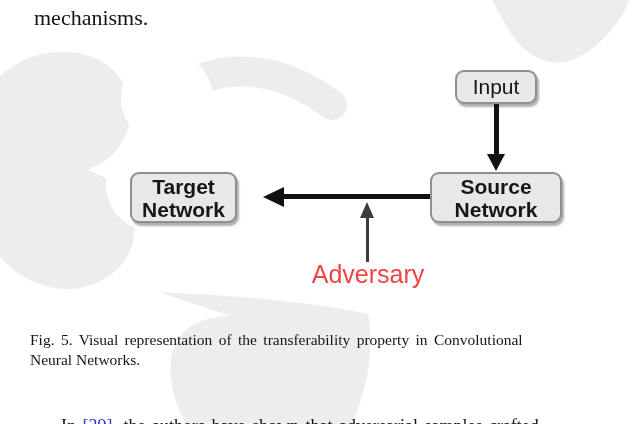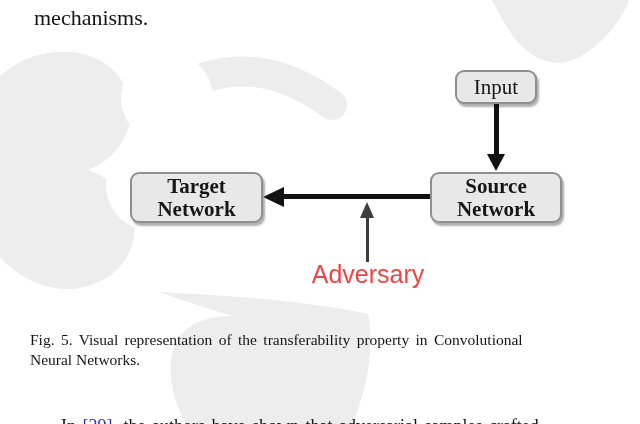--- a/index.html
+++ b/index.html
@@ -21,27 +21,27 @@
   .para-bottom{left:61px;top:416px;font-size:18px;white-space:nowrap;word-spacing:2px;}
   .cite{color:var(--citation,#3333cc);}
 
   .node{
     box-sizing:border-box;
     background:var(--box-fill,#e8e8e8);
     border:2px solid var(--box-border,#8f8f8f);
     border-radius:9px;
     box-shadow:2px 3px 2px rgba(110,110,110,0.55);
     display:flex;flex-direction:column;align-items:center;justify-content:center;
-    font-family:Liberation Serif, serif;
+    font-family:Liberation Sans, sans-serif;
     color:#161616;
     text-align:center;
   }
   .node-input{left:455px;top:70px;width:82px;height:34px;font-size:21px;font-weight:400;}
   .node-source{left:430px;top:172px;width:132px;height:51px;font-size:21px;font-weight:700;line-height:23px;align-items:center;}
-  .node-target{left:130px;top:172px;width:133px;height:51px;font-size:21px;font-weight:700;line-height:23px;}
+  .node-target{left:130px;top:172px;width:107px;height:51px;font-size:21px;font-weight:700;line-height:23px;}
 
   .arrow-line{background:var(--arrow-black,#111111);}
   .line-down{left:494px;top:104px;width:5px;height:52px;}
   .head-down{
     left:487px;top:154px;width:0;height:0;
     border-left:9px solid transparent;border-right:9px solid transparent;
     border-top:17px solid var(--arrow-black,#111111);
   }
   .line-left{left:284px;top:194px;width:146px;height:5px;}
   .head-left{

